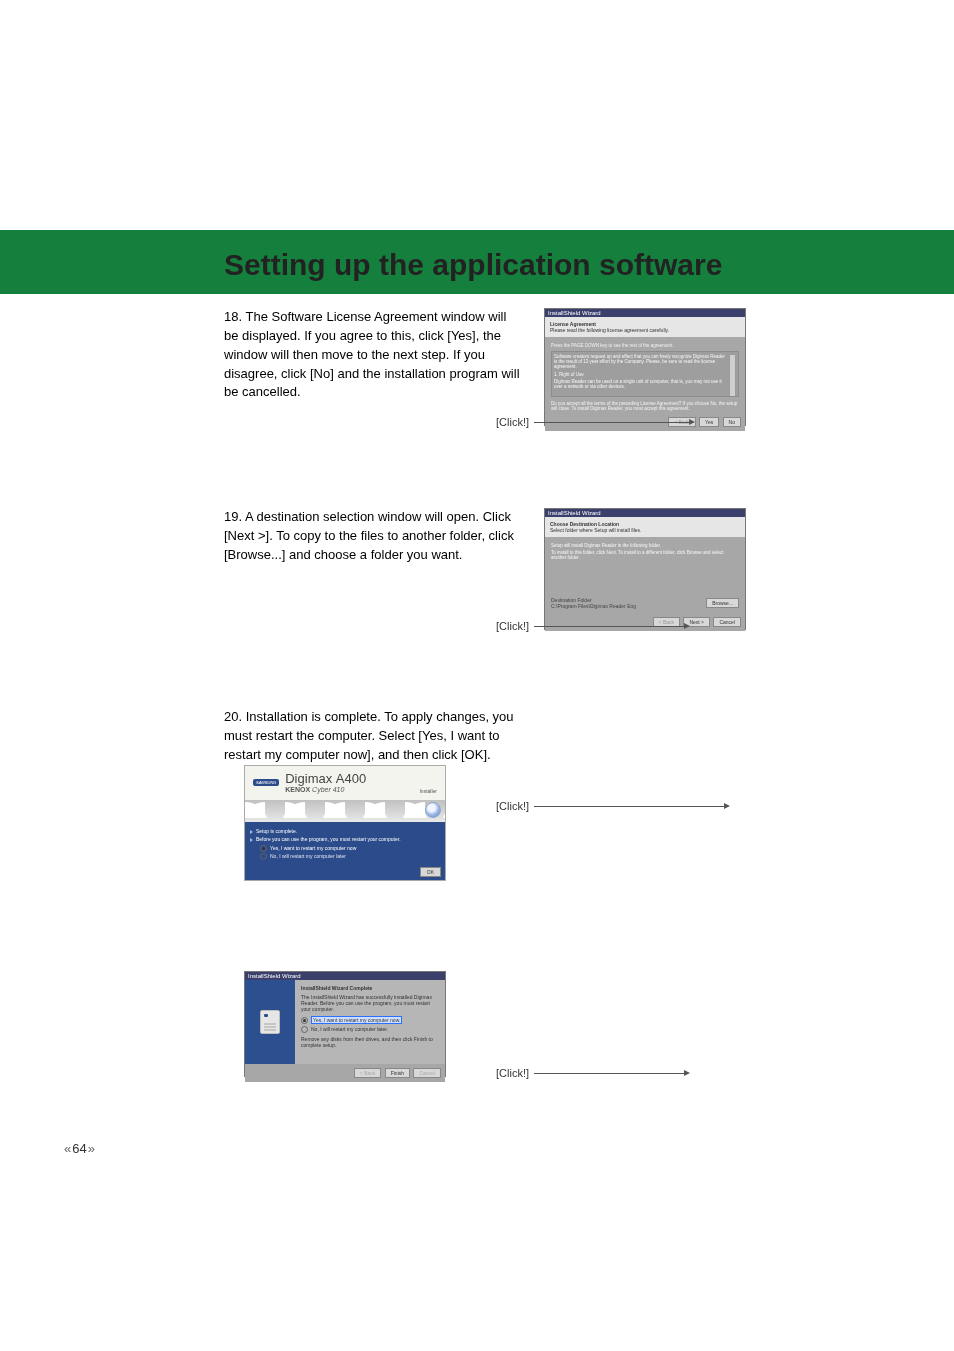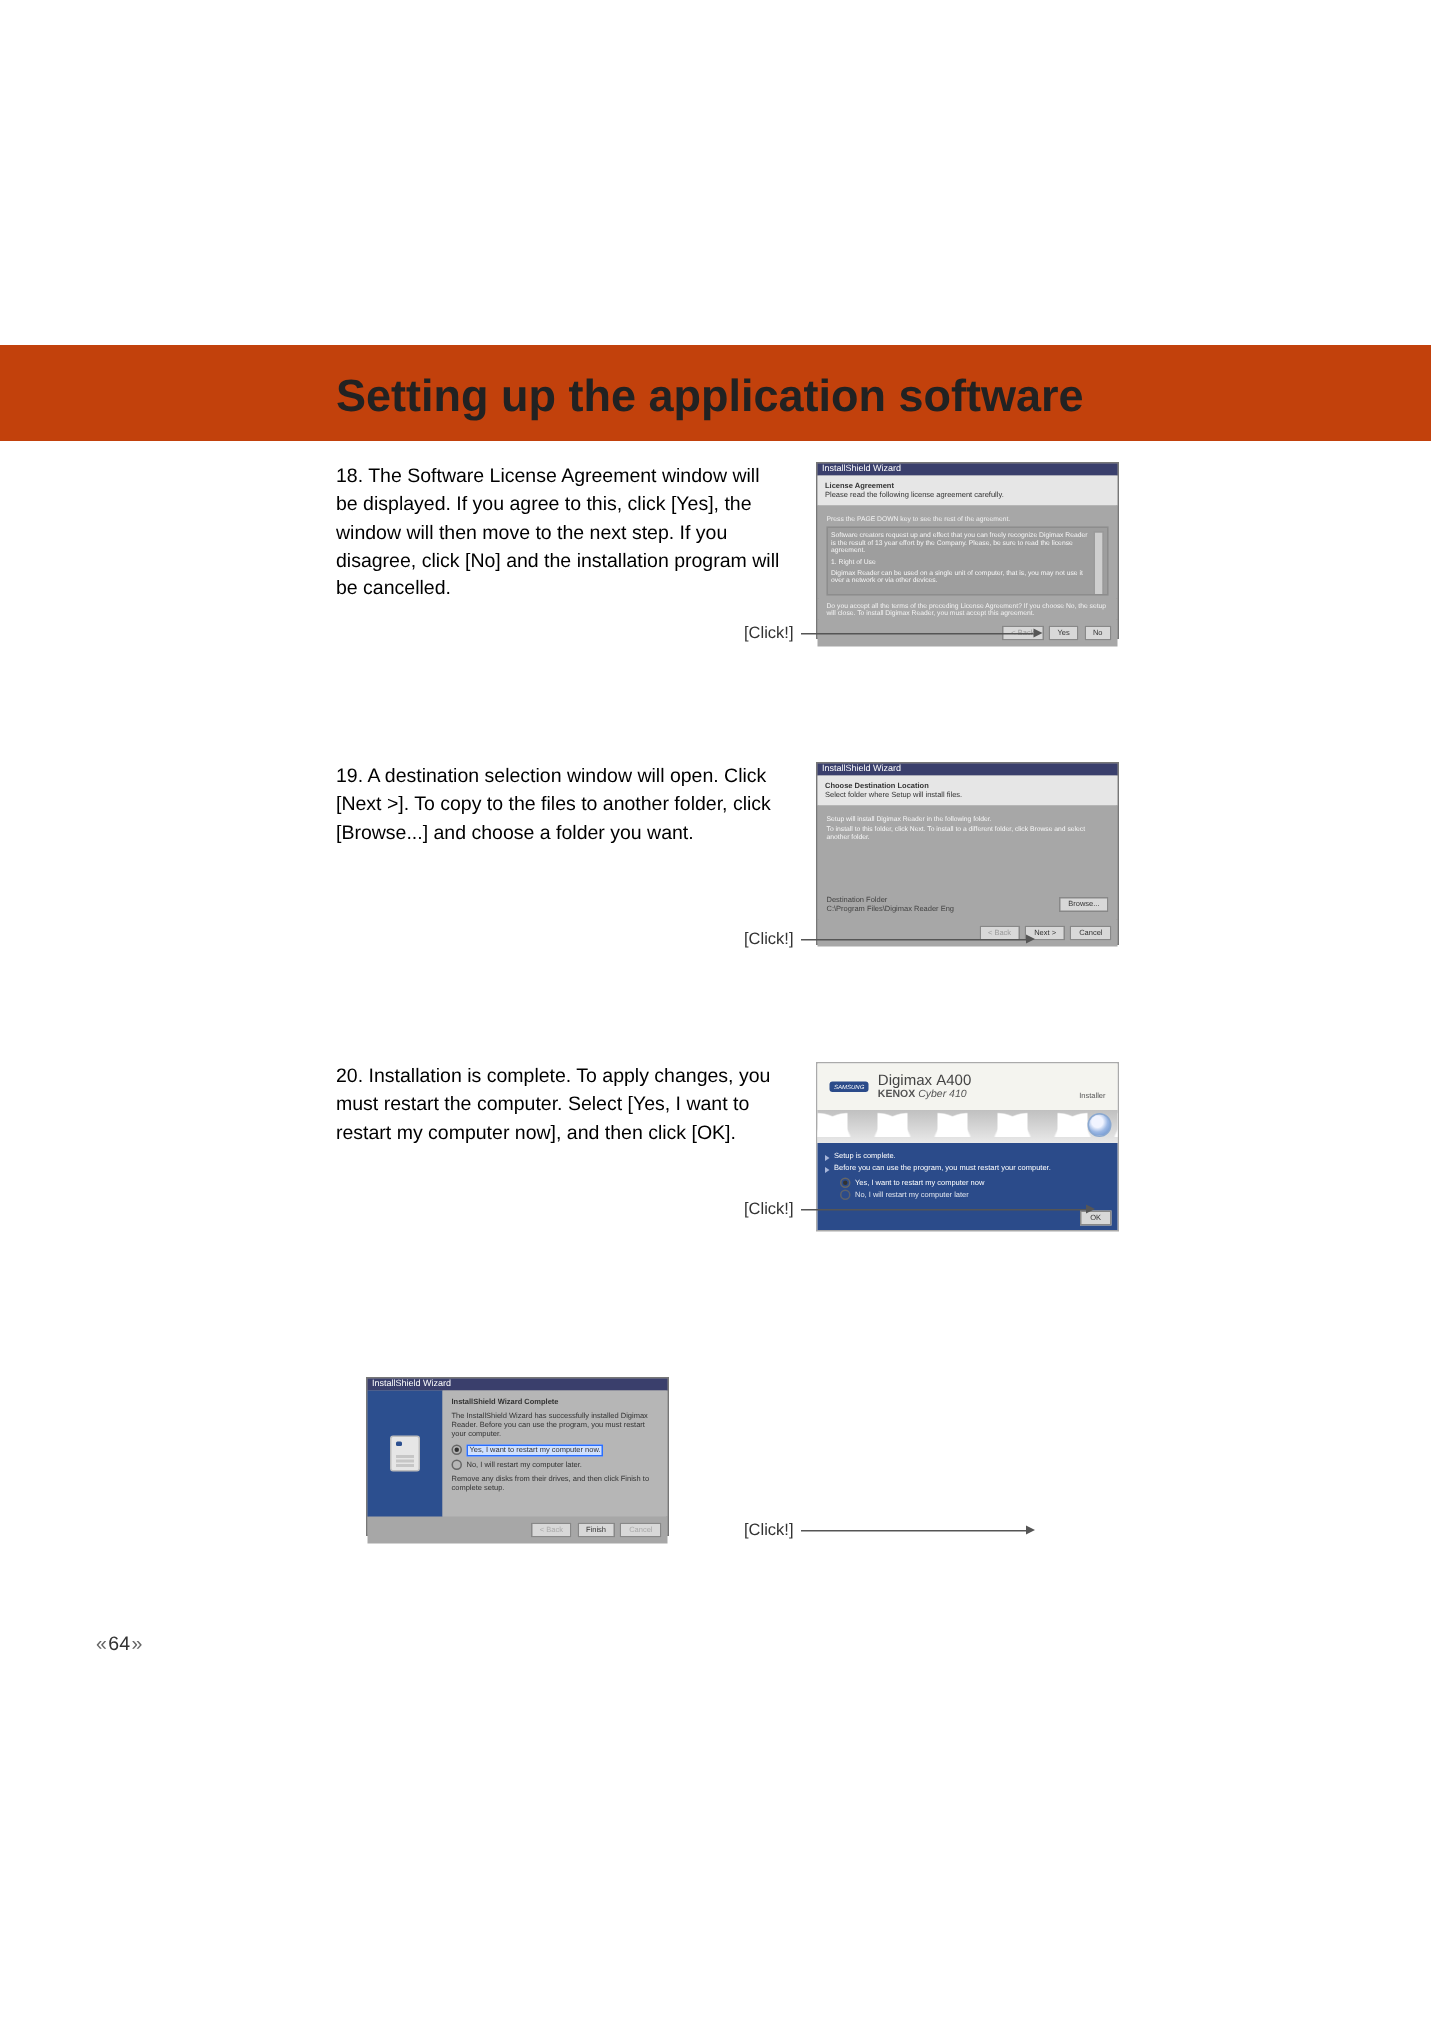--- a/index.html
+++ b/index.html
@@ -7,21 +7,21 @@
     font-family: Arial, Helvetica, sans-serif;
     background: #fff;
     color: #000;
     width: 954px;
   }
   .top-band {
     height: 230px;
     background: #fff;
   }
   .title-band {
-    background: #c2410c;
+    background: #15803d;
     padding: 12px 0 12px 224px;
     height: 40px;
     display: flex;
     align-items: flex-end;
   }
   .title-band h1 {
     margin: 0;
     font-size: 30px;
     font-weight: 700;
     color: #222;
@@ -133,21 +133,21 @@
     background: #2b4b8a;
     color: #fff;
     font-size: 4px;
     padding: 1px 3px;
     border-radius: 2px;
     font-style: italic;
   }
   .card20 .brandbar .names {
     line-height: 1.1;
   }
-  .card20 .brandbar .l1 { font-weight: 700; font-style: italic; font-size: 10px; color:#444;}
+  .card20 .brandbar .l1 { font-weight: 700; font-style: italic; font-size: 13px; color:#444;}
   .card20 .brandbar .l1 span{ font-style: normal; font-weight: 400;}
   .card20 .brandbar .l2 { font-size: 7px; color:#555; font-style: italic; }
   .card20 .wave {
     height: 18px;
     background:
       radial-gradient(circle at 0% 140%, #fff 48%, transparent 50%) 0 0/40px 18px repeat-x,
       radial-gradient(circle at 100% 140%, #fff 48%, transparent 50%) 20px 0/40px 18px repeat-x,
       linear-gradient(#c0c0c0,#e9e9e9);
     display:flex;justify-content:flex-end;align-items:flex-start;padding:2px 4px;
   }
@@ -268,21 +268,21 @@
           <span class="btn">Next &gt;</span>
           <span class="btn">Cancel</span>
         </div>
       </div>
     </div>
     <span class="click-label" style="left:272px;top:112px;">[Click!]</span>
     <span class="click-line" style="left:310px;top:118px;width:150px;"></span>
     <span class="click-arrow" style="left:460px;top:115px;"></span>
   </div>
 
-  <div class="step" style="min-height:120px;margin-bottom:90px;">
+  <div class="step" style="min-height:120px;margin-bottom:90px;flex-direction:column;">
     <div class="text">
       <span class="n">20.</span>
       <span>Installation is complete. To apply changes, you must restart the computer. Select [Yes, I want to restart my computer now], and then click [OK].</span>
     </div>
     <div class="step-right">
       <div class="card20">
         <div class="brandbar">
           <span class="logo">SAMSUNG</span>
           <div class="names">
             <div class="l1"><span>Digimax</span> <span style="font-weight:400;">A400</span></div>

